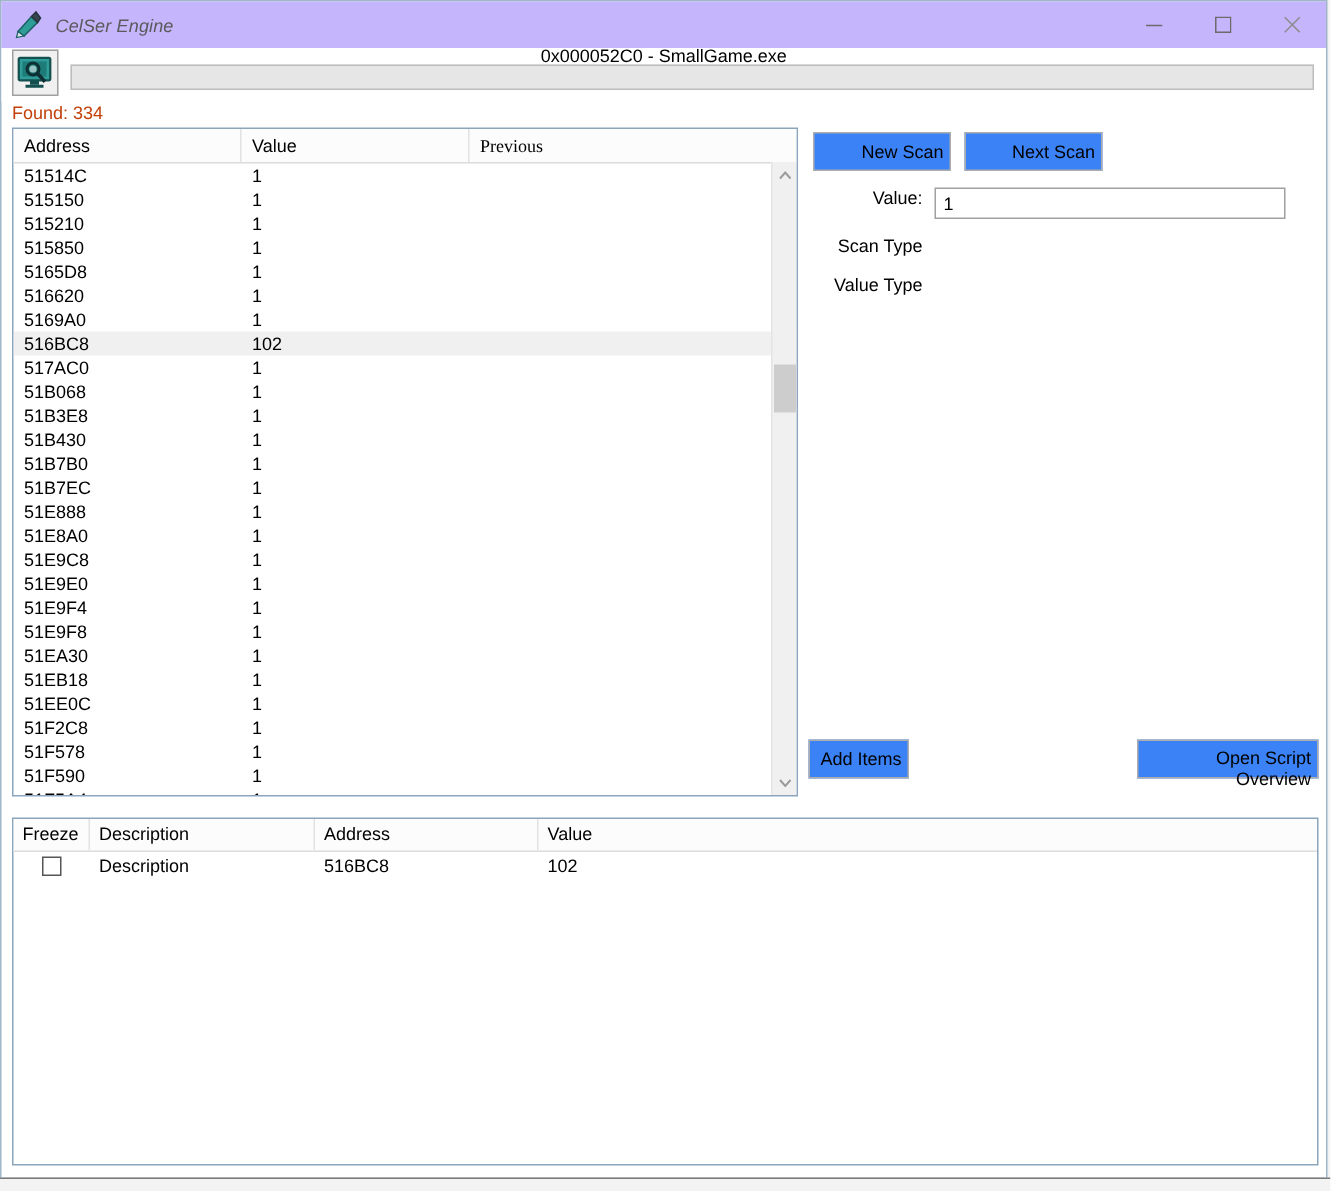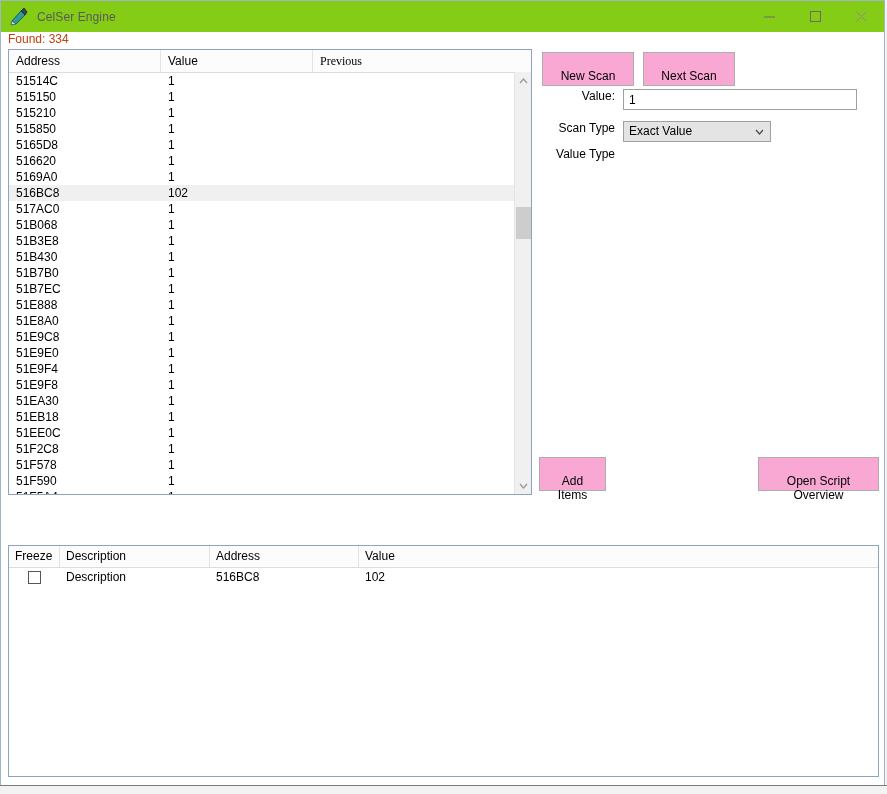--- a/index.html
+++ b/index.html
@@ -35,24 +35,25 @@
     border: 1px solid #9eb6c8;
     box-sizing: border-box;
     display: flex;
     flex-direction: column;
   }
 
   
   .titlebar {
     height: 31px;
     min-height: 31px;
-    background: #84cc16;
+    background: #c4b5fd;
     display: flex;
     align-items: center;
     position: relative;
+    font-style: italic;
   }
   .title-icon {
     width: 22px;
     height: 22px;
     margin-left: 7px;
     margin-right: 7px;
     position: relative;
     flex: 0 0 auto;
   }
   .title-text {
@@ -203,28 +204,28 @@
   }
 
   
   .scanpanel {
     position: absolute;
     left: 538px; top: 0;
     width: 340px;
     height: 446px;
   }
   .btn {
-    background: #f9a8d4;
+    background: #3b82f6;
     border: 1px solid #adadad;
     font-size: 12px;
     font-family: "Liberation Sans", sans-serif;
     color: #000;
     box-sizing: border-box;
-    text-align: center;
-    padding: 16px;
+    text-align: right;
+    padding: 4px;
   }
   .btn-newscan {
     position: absolute;
     left: 3px; top: 3px;
     width: 92px; height: 26px;
   }
   .btn-nextscan {
     position: absolute;
     left: 104px; top: 3px;
     width: 92px; height: 26px;
@@ -389,20 +390,35 @@
       </div>
       <div class="winbtn">
         <svg width="11" height="11" viewBox="0 0 11 11">
           <line x1="0.5" y1="0.5" x2="10.5" y2="10.5" stroke="#8a8a8a" stroke-width="1"></line>
           <line x1="10.5" y1="0.5" x2="0.5" y2="10.5" stroke="#8a8a8a" stroke-width="1"></line>
         </svg>
       </div>
     </div>
   </div>
 
+  <div class="toolbar">
+    <div class="proc-icon">
+      <svg width="25" height="25" viewBox="0 0 25 25">
+        <rect x="1.5" y="2.5" width="21" height="15" rx="1" fill="#2e9c97" stroke="#14504f" stroke-width="1.5"></rect>
+        <rect x="4" y="5" width="16" height="10" fill="#1d7b78"></rect>
+        <rect x="9" y="17.5" width="6" height="3" fill="#14504f"></rect>
+        <rect x="6" y="20.5" width="12" height="2" fill="#14504f"></rect>
+        <circle cx="11" cy="10" r="4" fill="none" stroke="#0e2f33" stroke-width="2"></circle>
+        <circle cx="11" cy="10" r="2.4" fill="#ffffff" opacity="0.55"></circle>
+        <line x1="14" y1="13" x2="19" y2="18.5" stroke="#0e2f33" stroke-width="2.4"></line>
+      </svg>
+    </div>
+    <div class="progressbar"></div>
+    <div class="proc-label">0x000052C0 - SmallGame.exe</div>
+  </div>
 
   <div class="found-line">Found: 334</div>
 
   <div class="middle">
 
     <div class="results">
       <div class="res-header">
         <div class="hcell hc-addr">Address</div>
         <div class="hcell hc-val">Value</div>
         <div class="hcell hc-prev">Previous</div>
@@ -564,28 +580,20 @@
       <button class="btn btn-newscan">New Scan</button>
       <button class="btn btn-nextscan">Next Scan</button>
 
       <div class="field-row row-value">
         <div class="fl-label">Value:</div>
         <input class="txtinput" type="text" value="1" style="">
       </div>
 
       <div class="field-row row-scantype">
         <div class="fl-label">Scan Type</div>
-        <div class="combo">
-          <span>Exact Value</span>
-          <span class="chev">
-            <svg width="9" height="6" viewBox="0 0 9 6">
-              <polyline points="1,1 4.5,5 8,1" fill="none" stroke="#4a4a4a" stroke-width="1.2"></polyline>
-            </svg>
-          </span>
-        </div>
       </div>
 
       <div class="field-row row-valuetype">
         <div class="fl-label">Value Type</div>
       </div>
 
       <button class="btn btn-additems">Add Items</button>
       <button class="btn btn-scriptoverview">Open Script Overview</button>
     </div>
   </div>

